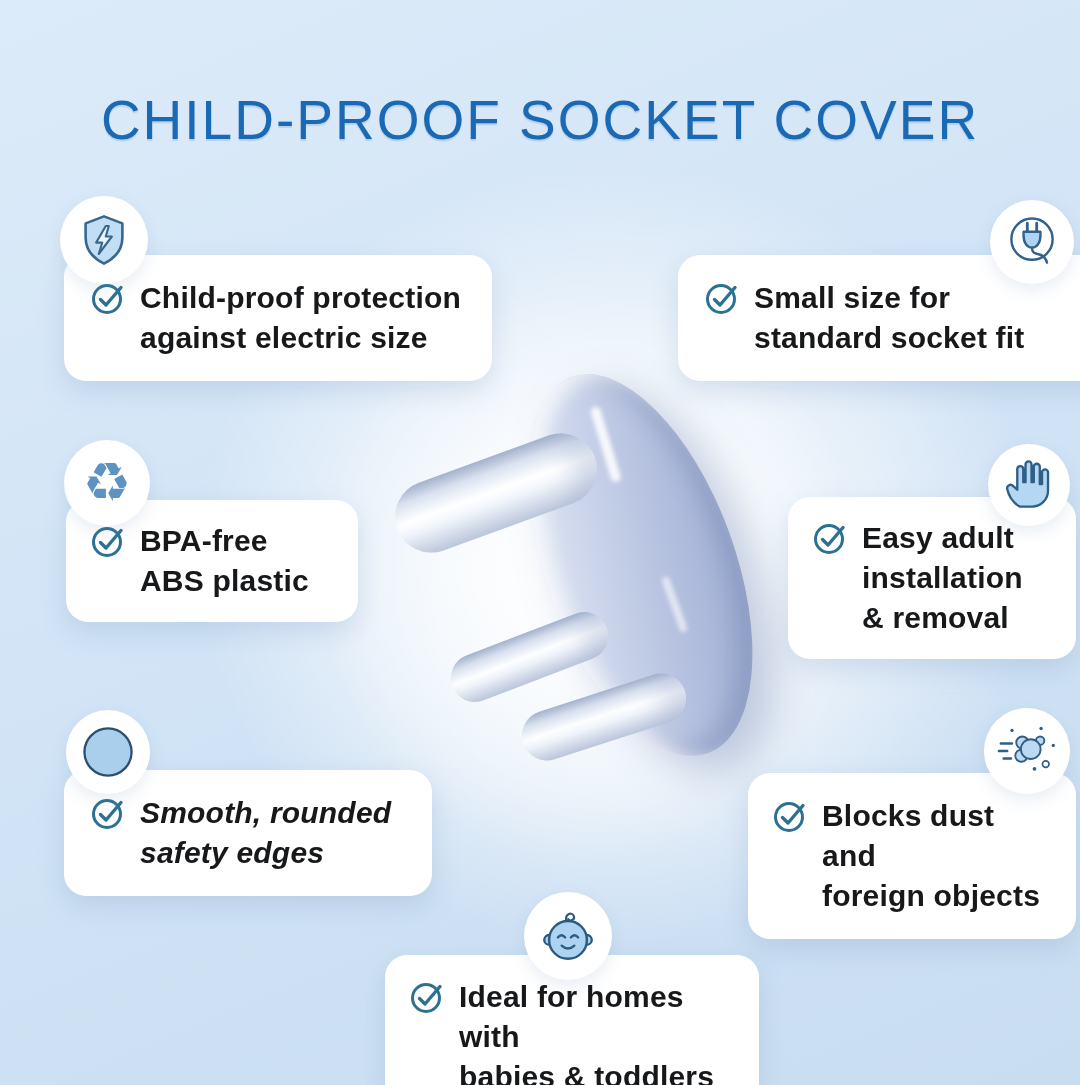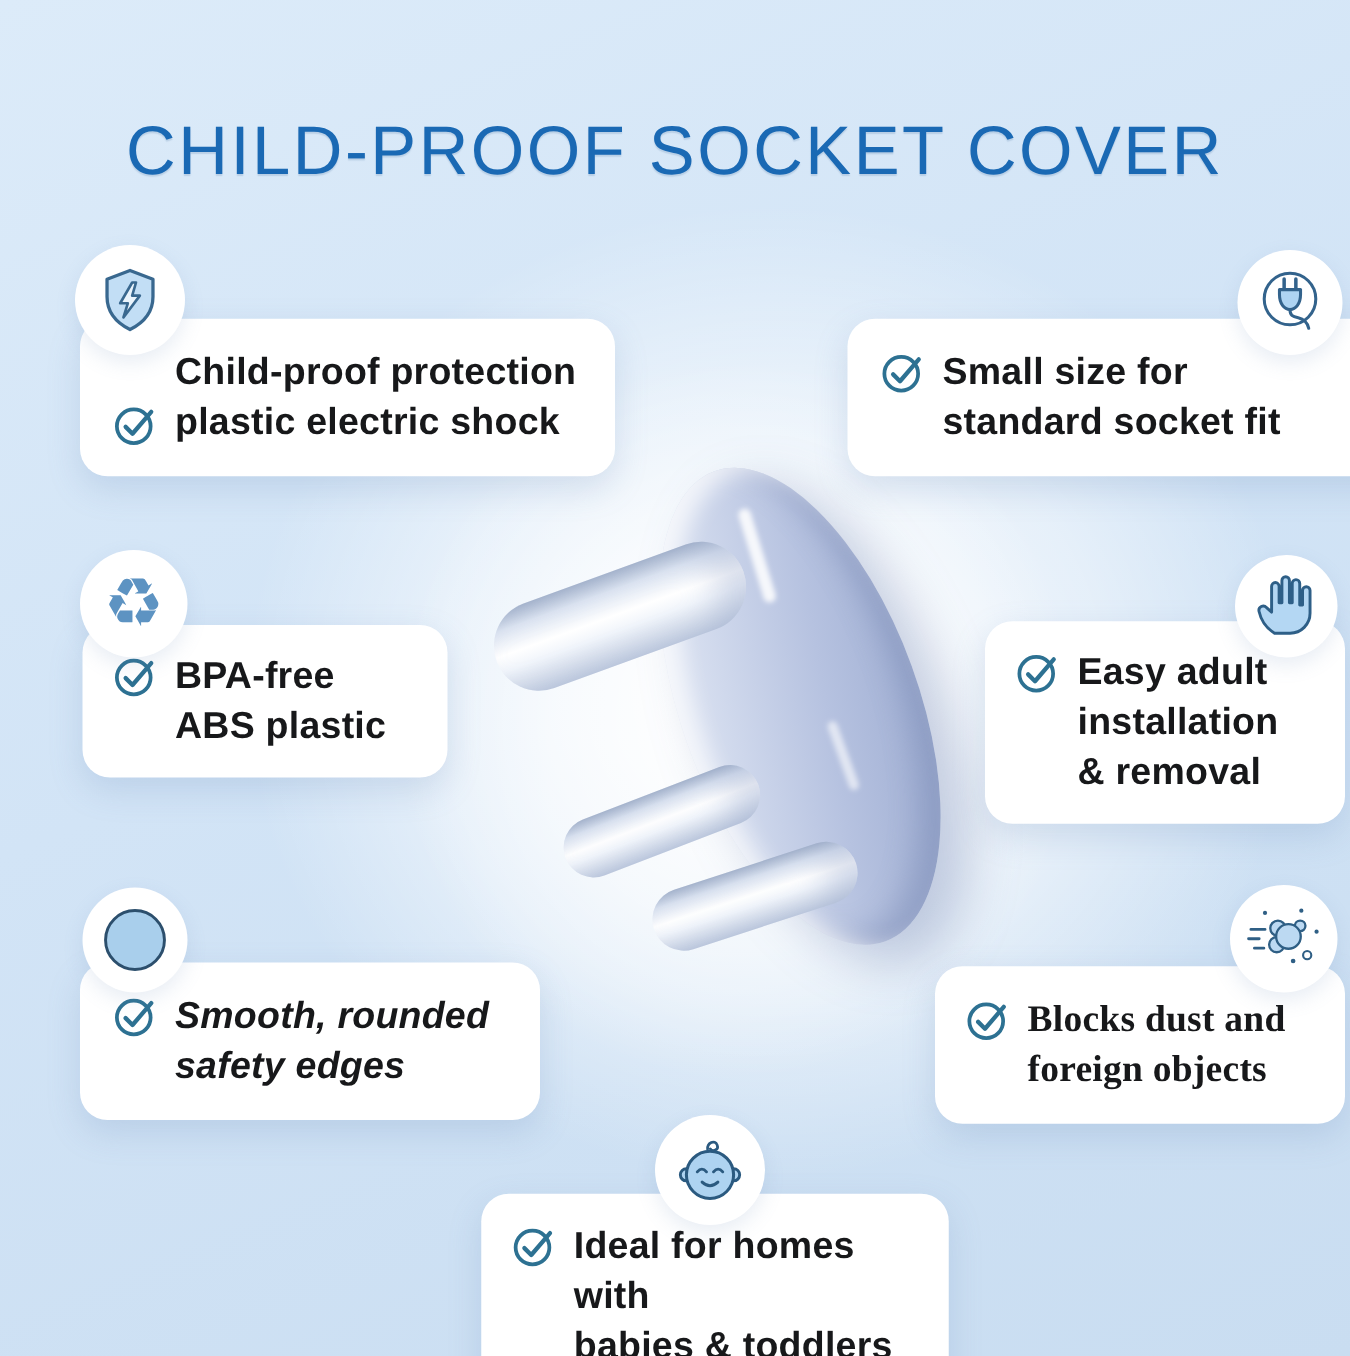--- a/index.html
+++ b/index.html
@@ -154,30 +154,30 @@
     <svg width="62" height="62" viewBox="0 0 64 64">
       <circle cx="12.5" cy="36" r="5" fill="#aed3f1" stroke="#2b5a80" stroke-width="2.4"></circle>
       <circle cx="51.5" cy="36" r="5" fill="#aed3f1" stroke="#2b5a80" stroke-width="2.4"></circle>
       <circle cx="32" cy="36" r="19.5" fill="#aed3f1" stroke="#2b5a80" stroke-width="2.5"></circle>
       <path d="M30 15 c-0.5 -5.5 6 -8.5 8 -3.5 c1.5 3.8 -3.8 6 -5.8 3" fill="none" stroke="#2b5a80" stroke-width="2.2" stroke-linecap="round"></path>
       <path d="M21.5 33.5 q3.8 -4.5 7.6 0 M34.9 33.5 q3.8 -4.5 7.6 0" fill="none" stroke="#2b5a80" stroke-width="2.4" stroke-linecap="round"></path>
       <path d="M25.5 42 q6.5 6 13 0" fill="none" stroke="#2b5a80" stroke-width="2.5" stroke-linecap="round"></path>
     </svg>
   </div>
 
-  <section class="card" style="left:64px;top:255px;width:428px;align-items:flex-end;">
+  <section class="card" style="left:64px;top:255px;width:428px;">
     <span class="check">
       <svg width="36" height="36" viewBox="0 0 36 36">
           <circle cx="17" cy="19" r="13.5" fill="none" stroke="#2d7192" stroke-width="3"></circle>
           <path d="M10.5 19.5 L16 25 L31 7.5" fill="none" stroke="#2d7192" stroke-width="3.4" stroke-linecap="round" stroke-linejoin="round"></path>
         </svg>
     </span>
     <div class="lines">
       <div>Child-proof protection</div>
-      <div>plastic electric shock</div>
+      <div>against electric size</div>
     </div>
   </section>
 
   <section class="card" style="left:678px;top:255px;width:476px;">
     <span class="check">
       <svg width="36" height="36" viewBox="0 0 36 36">
           <circle cx="17" cy="19" r="13.5" fill="none" stroke="#2d7192" stroke-width="3"></circle>
           <path d="M10.5 19.5 L16 25 L31 7.5" fill="none" stroke="#2d7192" stroke-width="3.4" stroke-linecap="round" stroke-linejoin="round"></path>
         </svg>
     </span>
@@ -220,21 +220,21 @@
           <circle cx="17" cy="19" r="13.5" fill="none" stroke="#2d7192" stroke-width="3"></circle>
           <path d="M10.5 19.5 L16 25 L31 7.5" fill="none" stroke="#2d7192" stroke-width="3.4" stroke-linecap="round" stroke-linejoin="round"></path>
         </svg>
     </span>
     <div class="lines">
       <div>Smooth, rounded</div>
       <div>safety edges</div>
     </div>
   </section>
 
-  <section class="card" style="left:748px;top:773px;width:328px;padding:23px 24px;font-family:Liberation Serif, serif;">
+  <section class="card" style="left:748px;top:773px;width:328px;padding:23px 24px;">
     <span class="check">
       <svg width="36" height="36" viewBox="0 0 36 36">
           <circle cx="17" cy="19" r="13.5" fill="none" stroke="#2d7192" stroke-width="3"></circle>
           <path d="M10.5 19.5 L16 25 L31 7.5" fill="none" stroke="#2d7192" stroke-width="3.4" stroke-linecap="round" stroke-linejoin="round"></path>
         </svg>
     </span>
     <div class="lines">
       <div>Blocks dust and</div>
       <div>foreign objects</div>
     </div>

